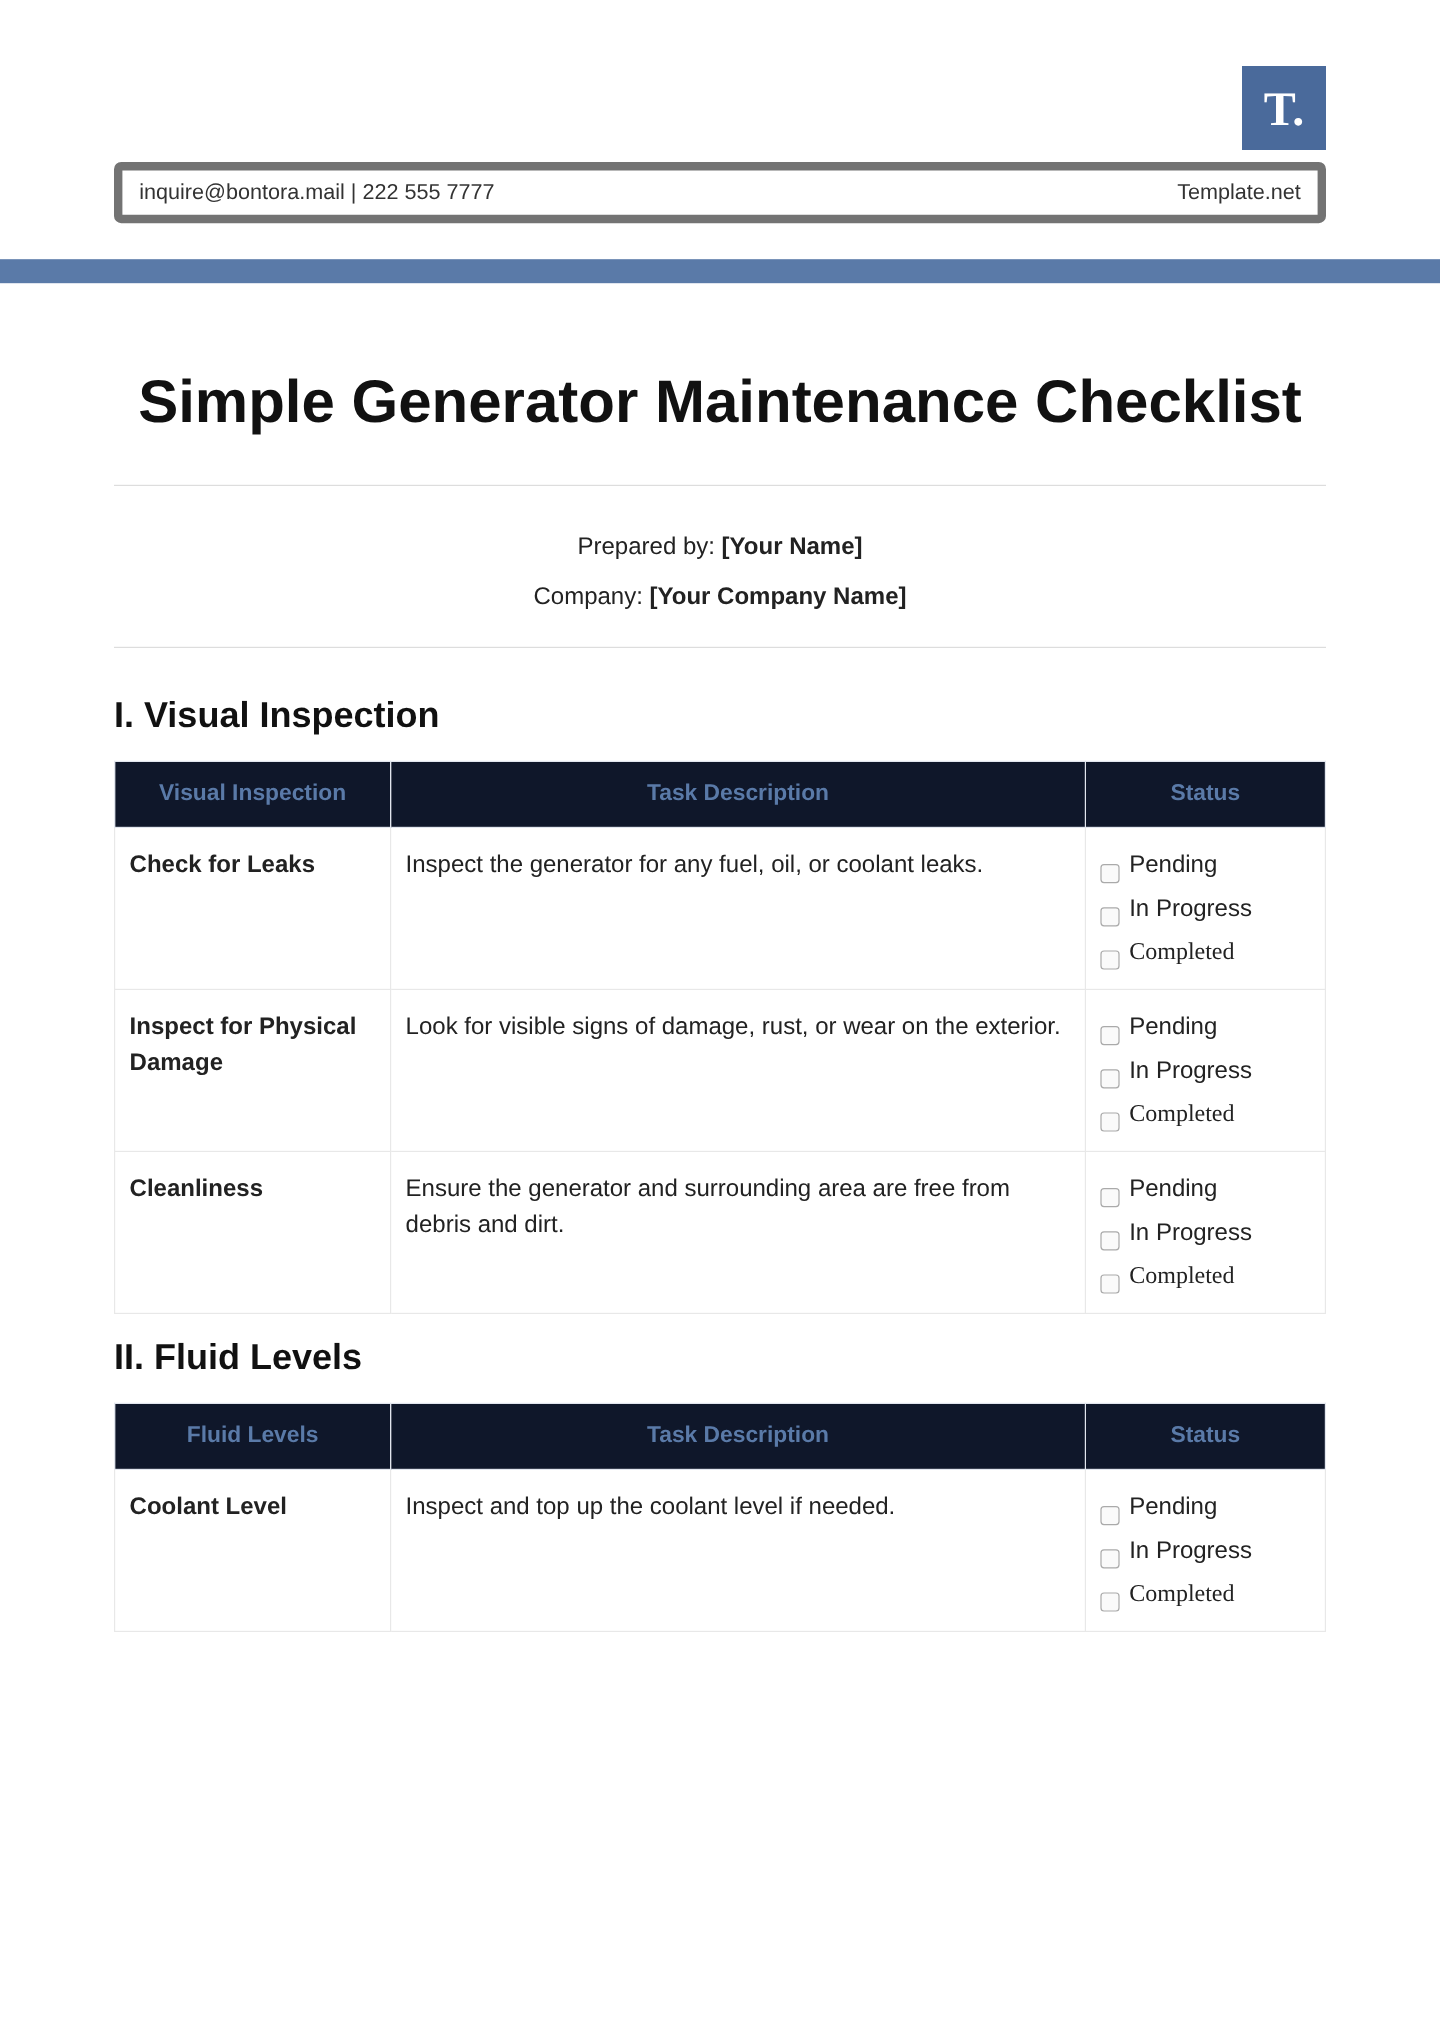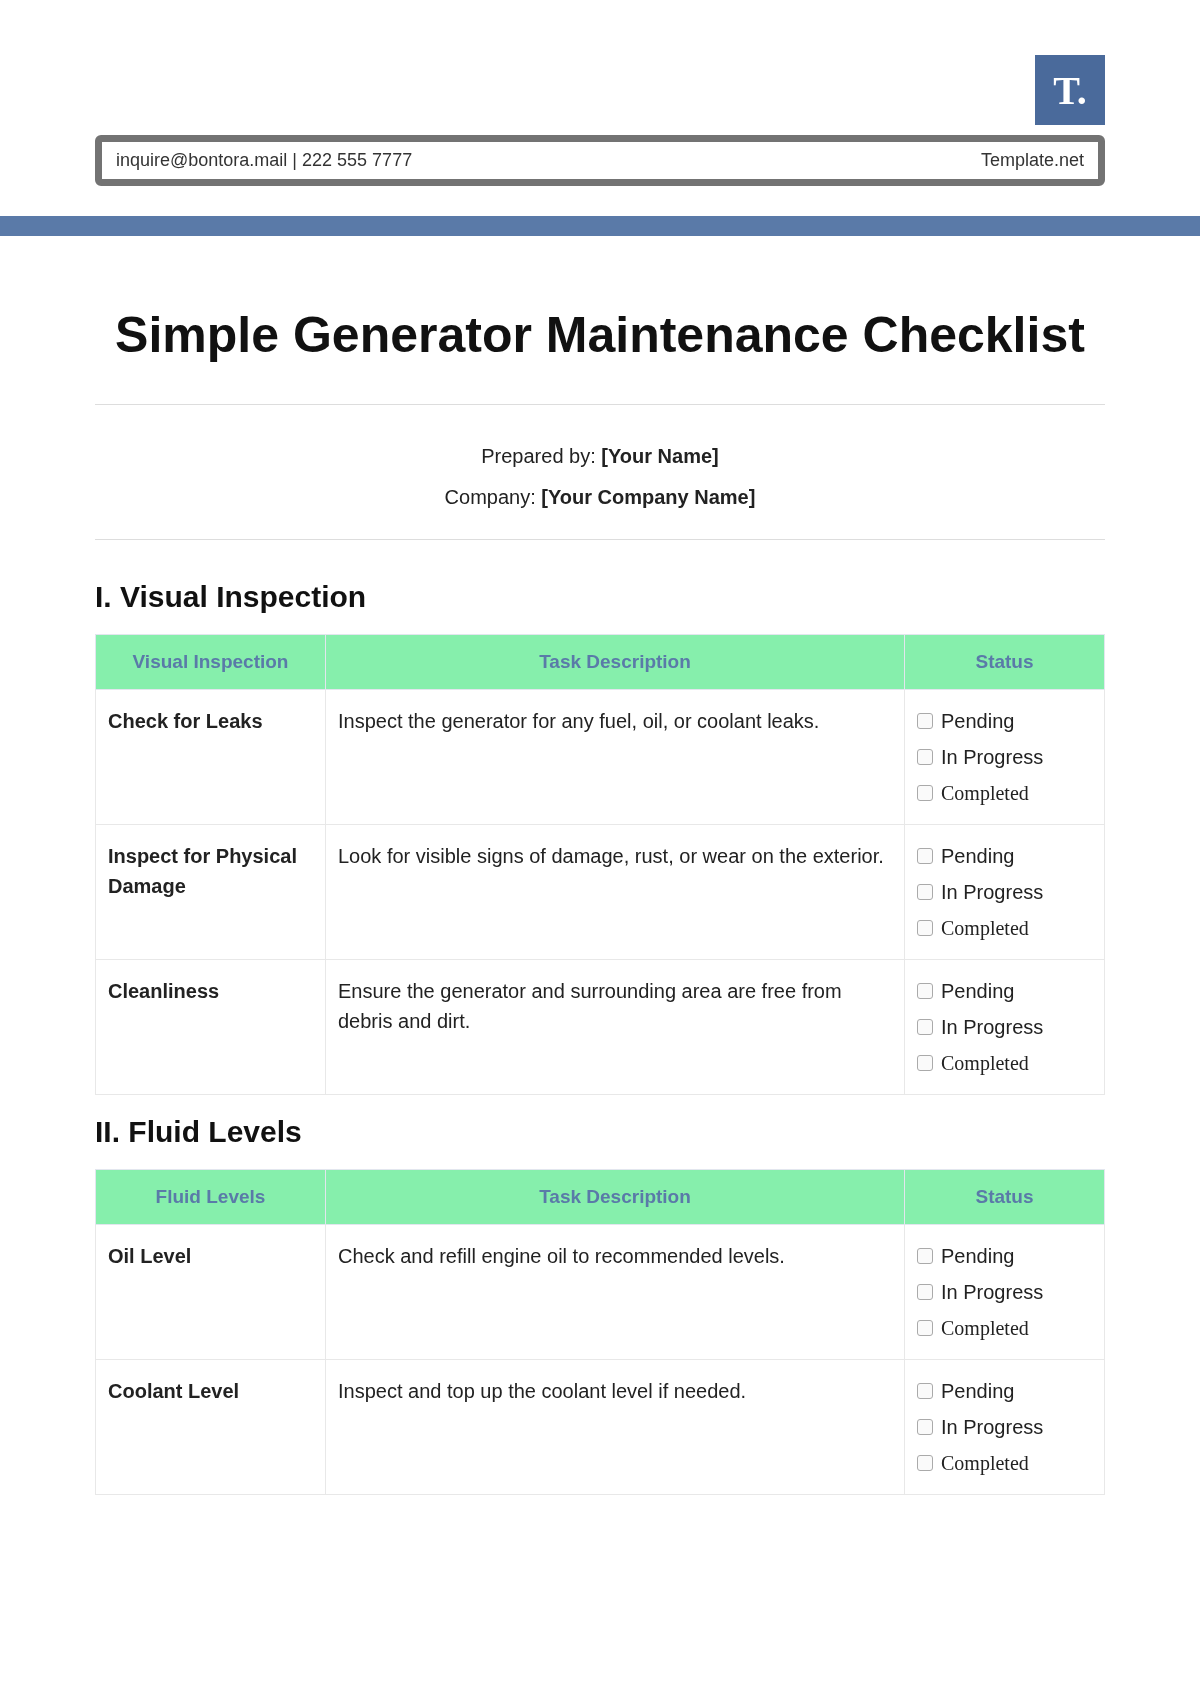--- a/index.html
+++ b/index.html
@@ -79,21 +79,21 @@
     font-weight: bold;
     color: #111;
     margin-bottom: 20px;
   }
   table.checklist {
     width: 100%;
     border-collapse: collapse;
     margin-bottom: 20px;
   }
   table.checklist th {
-    background: #86efac;
+    background: #0f172a;
     color: #5a7aa8;
     font-weight: bold;
     font-size: 19px;
     padding: 16px 10px;
     border: 1px solid #e2e6ee;
     text-align: center;
   }
   table.checklist td {
     border: 1px solid #e8e8e8;
     padding: 16px 12px;
@@ -107,21 +107,21 @@
     width: 230px;
   }
   table.checklist td.desc {
     width: auto;
   }
   table.checklist td.status {
     width: 200px;
   }
   .status-opt {
     display: flex;
-    align-items: center;
+    align-items: flex-end;
     gap: 8px;
     margin-bottom: 6px;
     white-space: nowrap;
   }
   .status-opt:last-child { margin-bottom: 0; font-family: Liberation Serif, serif; }
   .cb {
     width: 16px;
     height: 16px;
     border: 1.5px solid #aaa;
     border-radius: 3px;
@@ -231,38 +231,20 @@
       <table class="checklist">
         <thead>
           <tr>
             <th>Fluid Levels</th>
             <th>Task Description</th>
             <th>Status</th>
           </tr>
         </thead>
         <tbody>
           <tr>
-            <td class="item-name">Oil Level</td>
-            <td class="desc">Check and refill engine oil to recommended levels.</td>
-            <td class="status">
-              <div class="status-opt">
-                <span class="cb"></span>
-                <span>Pending</span>
-              </div>
-              <div class="status-opt">
-                <span class="cb"></span>
-                <span>In Progress</span>
-              </div>
-              <div class="status-opt">
-                <span class="cb"></span>
-                <span>Completed</span>
-              </div>
-            </td>
-          </tr>
-          <tr>
             <td class="item-name">Coolant Level</td>
             <td class="desc">Inspect and top up the coolant level if needed.</td>
             <td class="status">
               <div class="status-opt">
                 <span class="cb"></span>
                 <span>Pending</span>
               </div>
               <div class="status-opt">
                 <span class="cb"></span>
                 <span>In Progress</span>

